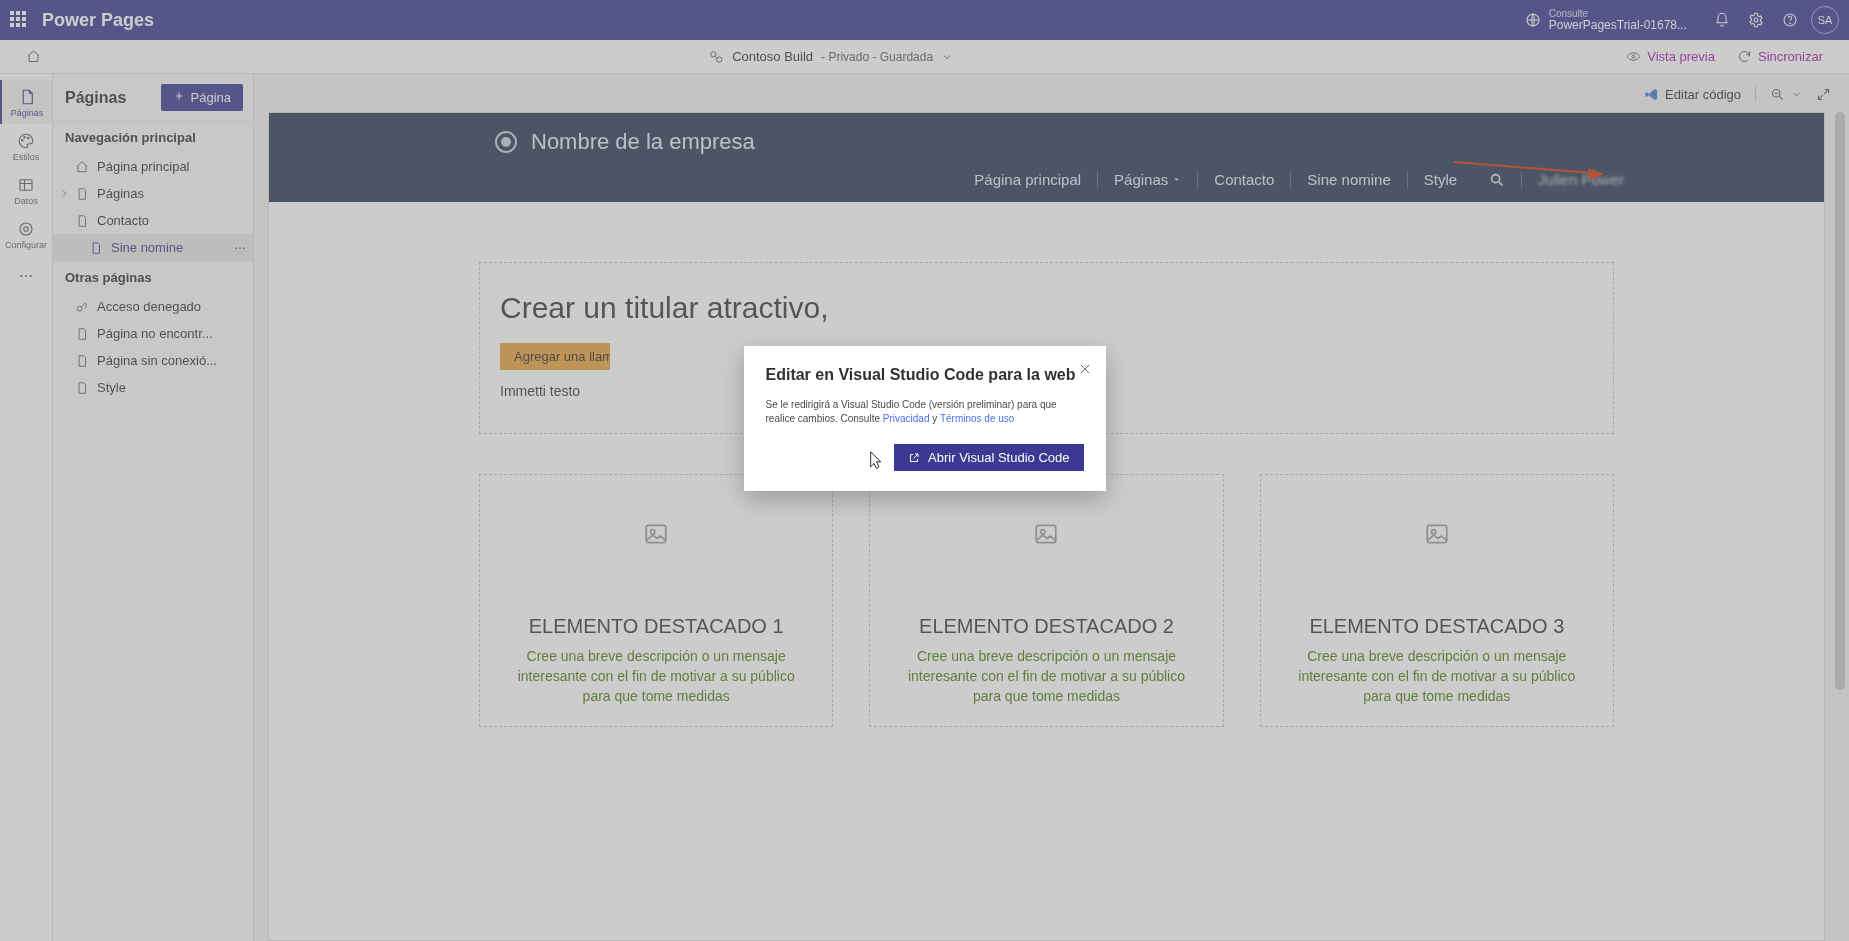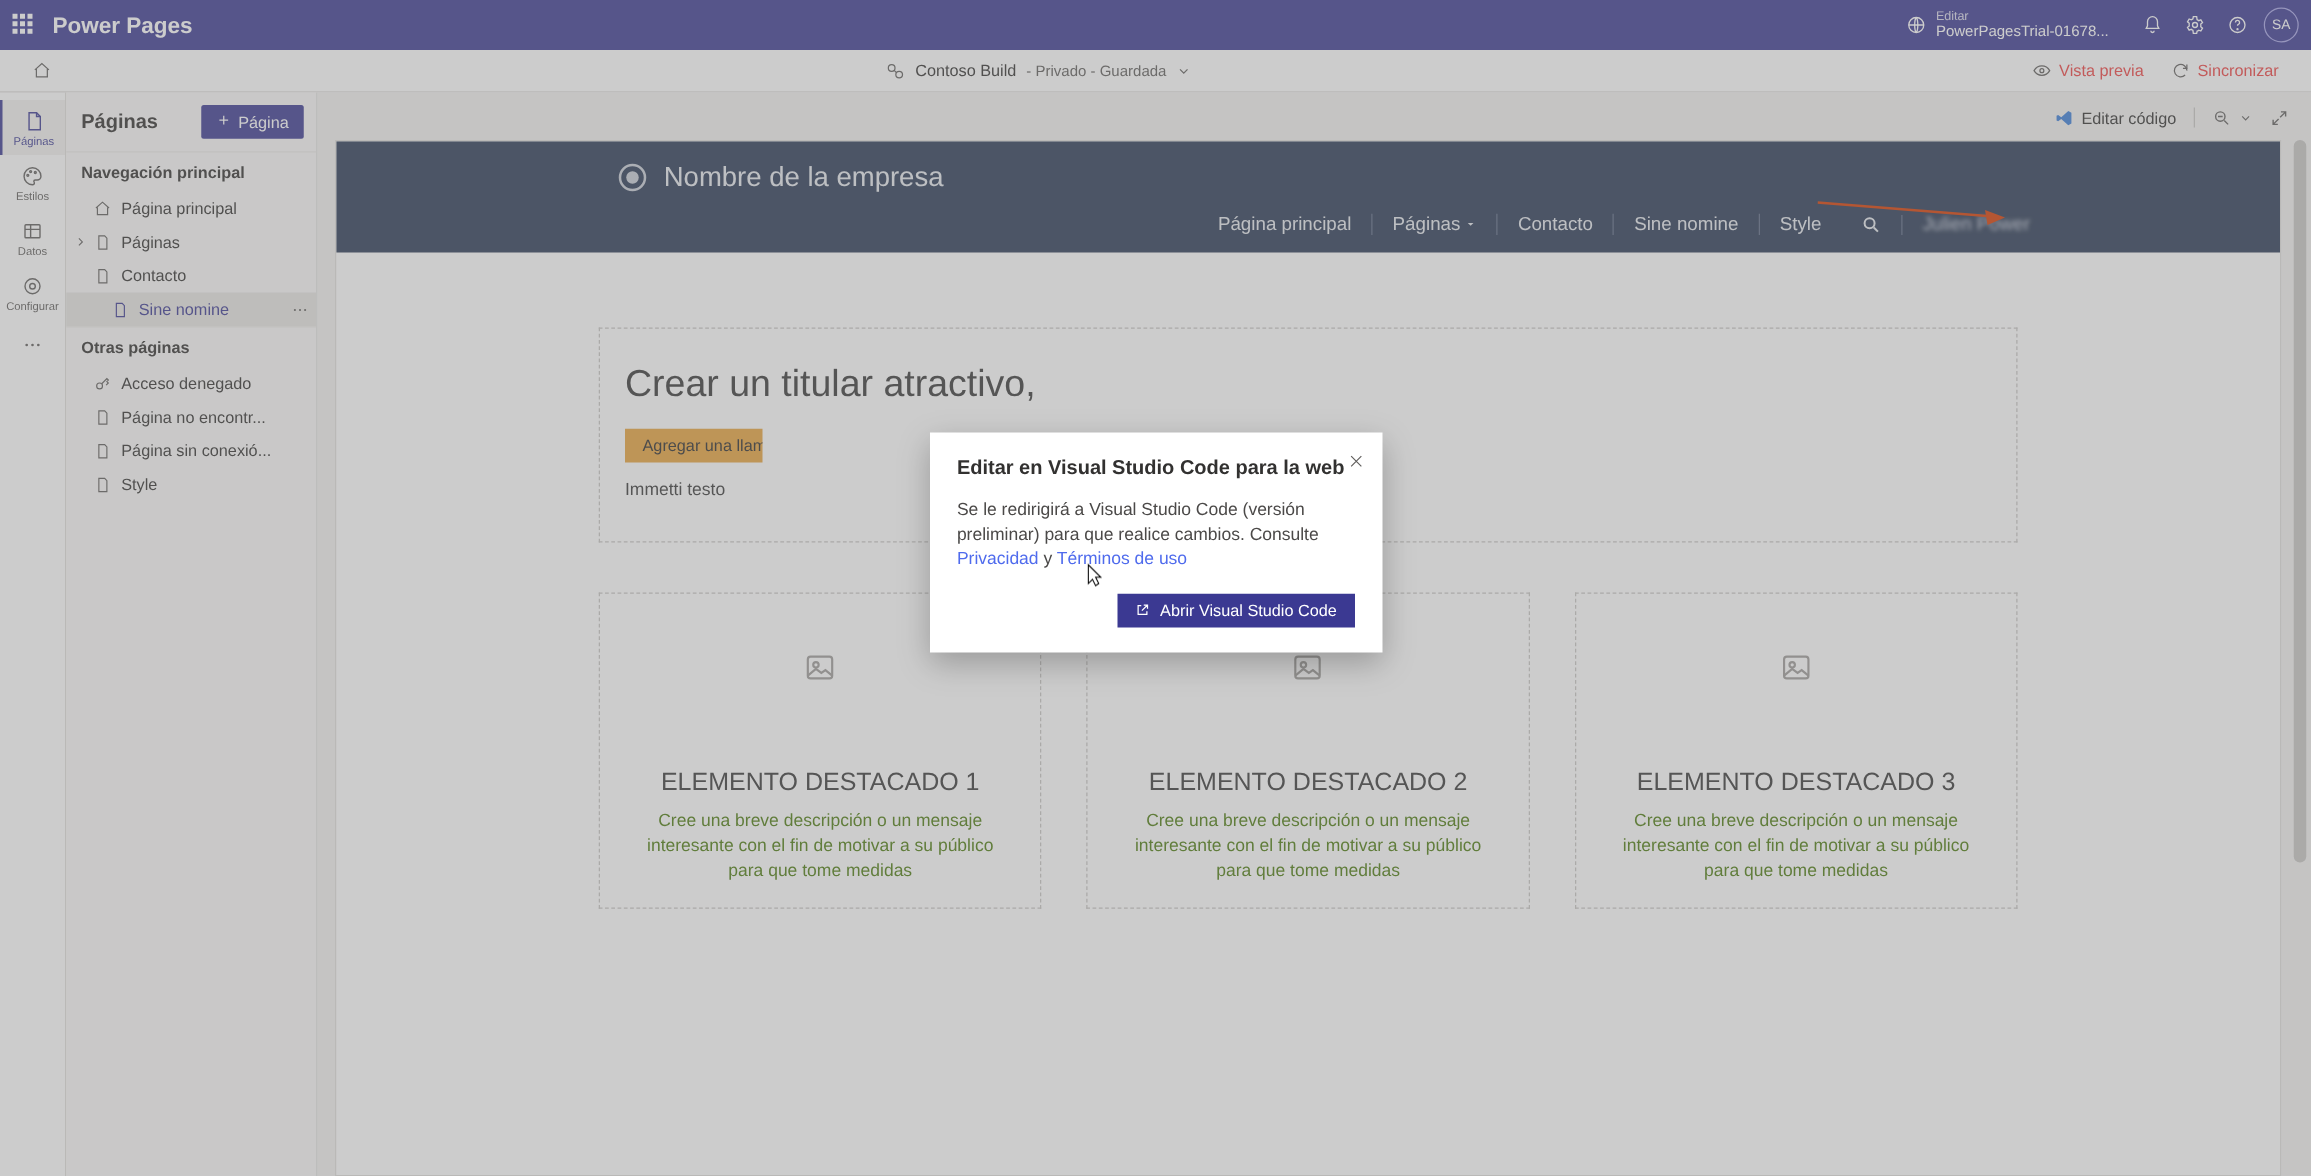--- a/index.html
+++ b/index.html
@@ -16,21 +16,21 @@
 .top-ico { width: 34px; height: 34px; display: flex; align-items: center; justify-content: center; color: #fff; cursor: pointer; }
 .avatar { width: 28px; height: 28px; border-radius: 50%; border: 1px solid #A5A3E4; display: flex; align-items: center; justify-content: center; font-size: 11px; margin-left: 4px; }
 svg { display: block; }
 
 .subbar { height: 34px; border-bottom: 1px solid #E1DFDD; display: flex; align-items: center; padding: 0 20px 0 26px; background: #fff; }
 .sub-home-ico { color: #605E5C; }
 .sub-center { flex: 1; display: flex; justify-content: center; align-items: center; gap: 8px; color: #323130; }
 .sub-site { font-weight: 400; }
 .sub-state { color: #605E5C; font-size: 12px; }
 .sub-right { display: flex; align-items: center; gap: 10px; }
-.sub-link { display: flex; align-items: center; gap: 6px; color: #ef4444; cursor: pointer; padding: 4px 6px; }
+.sub-link { display: flex; align-items: center; gap: 6px; color: #a21caf; cursor: pointer; padding: 4px 6px; }
 
 .body-row { display: flex; height: calc(100% - 74px); }
 .rail { width: 53px; border-right: 1px solid #E1DFDD; display: flex; flex-direction: column; align-items: center; padding-top: 6px; }
 .rail-item { width: 100%; padding: 8px 0 6px; display: flex; flex-direction: column; align-items: center; gap: 2px; cursor: pointer; color: #605E5C; font-size: 9px; }
 .rail-item.active { border-left: 2px solid #3B3992; color: #3B3992; background: #F3F2F1; }
 .rail-more { margin-top: 4px; color: #605E5C; }
 
 .sidepanel { width: 201px; border-right: 1px solid #E1DFDD; background: #FAF9F8; display: flex; flex-direction: column; }
 .sp-head { display: flex; align-items: center; justify-content: space-between; padding: 10px 10px 10px 12px; }
 .sp-title { font-size: 16px; font-weight: 600; }
@@ -75,21 +75,21 @@
 .feat-row { display:flex; gap:36px; margin-top:40px; }
 .feat { flex:1; border:1px dashed #C8C6C4; display:flex; flex-direction:column; align-items:center; text-align:center; }
 .feat-img { height:118px; width:100%; display:flex; align-items:center; justify-content:center; color:#9E9C99; }
 .feat-title { font-size:20px; color:#3A3A3A; padding: 22px 10px 8px; }
 .feat-desc { font-size:14px; color:#4d7c0f; padding: 0 22px 20px; line-height:1.45; }
 
 .overlay { position: fixed; inset: 0; background: rgba(128,128,128,.4); display: flex; align-items: flex-start; justify-content: center; z-index: 50; }
 .dialog { background: #fff; width: 362px; margin-top: 346px; box-shadow: 0 8px 24px rgba(0,0,0,.25); padding: 20px 22px 20px; position: relative; }
 .dlg-title { font-size: 16px; font-weight: 600; margin-bottom: 14px; }
 .dlg-close { position:absolute; top:16px; right:14px; color:#605E5C; cursor:pointer; }
-.dlg-body { font-size: 14px; color: #4B4948; line-height: 1.4; }
+.dlg-body { font-size: 10px; color: #4B4948; line-height: 1.4; }
 .dlg-body a { color: #4F6BED; cursor:pointer; }
 .dlg-actions { display:flex; justify-content:flex-end; margin-top:18px; }
 .dlg-btn { background:#3B3992; color:#fff; border:none; padding:6px 14px; font-size:13px; display:flex; align-items:center; gap:8px; cursor:pointer; }
 .cursor { position:absolute; left:864px; top:450px; z-index:60; pointer-events:none; }
 
 .scrollbar-v { position:absolute; right:2px; top:38px; bottom:4px; width:14px; background:transparent; }
 .scroll-thumb { position:absolute; top:0; height:70%; right:2px; width:10px; background:#C8C6C4; border-radius:5px; }
 </style>
 </head>
 <body>
@@ -107,21 +107,21 @@
       <span></span>
   </div>
   <div class="topbar-title">Power Pages</div>
   <div class="topbar-spacer"></div>
   <div class="env">
     <svg width="16" height="16" viewBox="0 0 24 24" fill="none" stroke="currentColor" stroke-width="1.6">
         <circle cx="12" cy="12" r="9"></circle>
         <path d="M3 12h18M12 3c2.5 3 2.5 15 0 18M12 3c-2.5 3-2.5 15 0 18"></path>
       </svg>
     <div class="env-txt">
-      <div class="env-label">Editar</div>
+      <div class="env-label">Consulte</div>
       <div class="env-name">PowerPagesTrial-01678...</div>
     </div>
   </div>
   <div class="top-ico">
     <svg width="16" height="16" viewBox="0 0 24 24" fill="none" stroke="currentColor" stroke-width="1.6">
         <path d="M6 8a6 6 0 1 1 12 0v5l1.5 3h-15L6 13z"></path>
         <path d="M10 19a2 2 0 0 0 4 0"></path>
       </svg>
   </div>
   <div class="top-ico">

